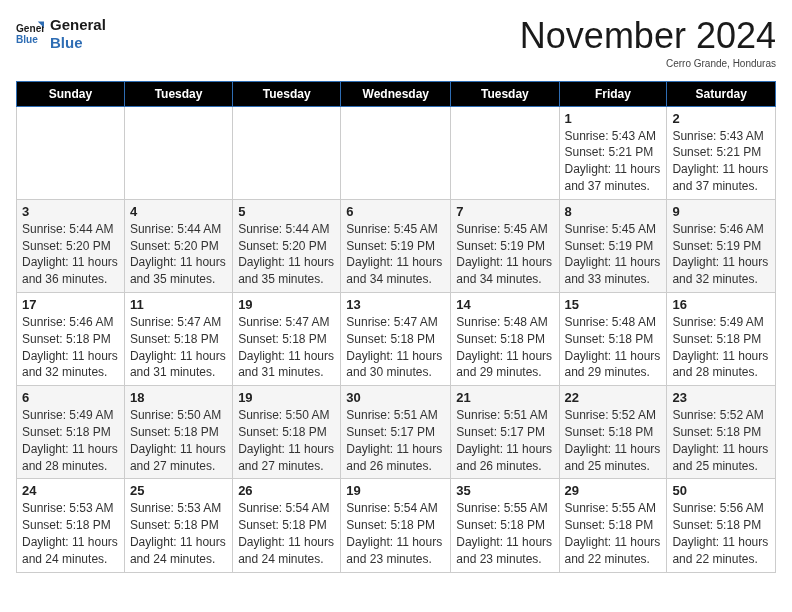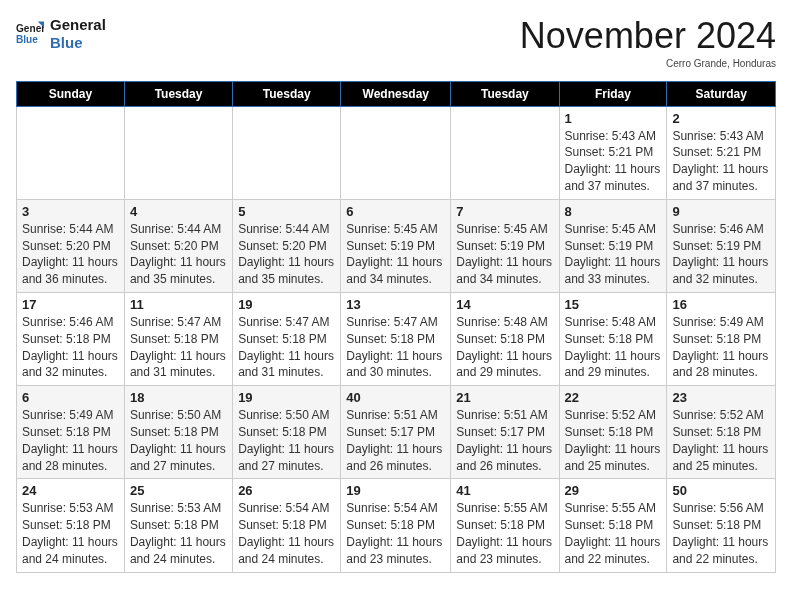--- a/index.html
+++ b/index.html
@@ -197,21 +197,21 @@
         </td>
         <td>
           <span class="day-number">18</span>
           <div class="day-info">Sunrise: 5:50 AM<br>Sunset: 5:18 PM<br>Daylight: 11 hours and 27 minutes.</div>
         </td>
         <td>
           <span class="day-number">19</span>
           <div class="day-info">Sunrise: 5:50 AM<br>Sunset: 5:18 PM<br>Daylight: 11 hours and 27 minutes.</div>
         </td>
         <td>
-          <span class="day-number">40</span>
+          <span class="day-number">30</span>
           <div class="day-info">Sunrise: 5:51 AM<br>Sunset: 5:17 PM<br>Daylight: 11 hours and 26 minutes.</div>
         </td>
         <td>
           <span class="day-number">21</span>
           <div class="day-info">Sunrise: 5:51 AM<br>Sunset: 5:17 PM<br>Daylight: 11 hours and 26 minutes.</div>
         </td>
         <td>
           <span class="day-number">22</span>
           <div class="day-info">Sunrise: 5:52 AM<br>Sunset: 5:18 PM<br>Daylight: 11 hours and 25 minutes.</div>
         </td>
@@ -231,21 +231,21 @@
         </td>
         <td>
           <span class="day-number">26</span>
           <div class="day-info">Sunrise: 5:54 AM<br>Sunset: 5:18 PM<br>Daylight: 11 hours and 24 minutes.</div>
         </td>
         <td>
           <span class="day-number">19</span>
           <div class="day-info">Sunrise: 5:54 AM<br>Sunset: 5:18 PM<br>Daylight: 11 hours and 23 minutes.</div>
         </td>
         <td>
-          <span class="day-number">41</span>
+          <span class="day-number">35</span>
           <div class="day-info">Sunrise: 5:55 AM<br>Sunset: 5:18 PM<br>Daylight: 11 hours and 23 minutes.</div>
         </td>
         <td>
           <span class="day-number">29</span>
           <div class="day-info">Sunrise: 5:55 AM<br>Sunset: 5:18 PM<br>Daylight: 11 hours and 22 minutes.</div>
         </td>
         <td>
           <span class="day-number">50</span>
           <div class="day-info">Sunrise: 5:56 AM<br>Sunset: 5:18 PM<br>Daylight: 11 hours and 22 minutes.</div>
         </td>

